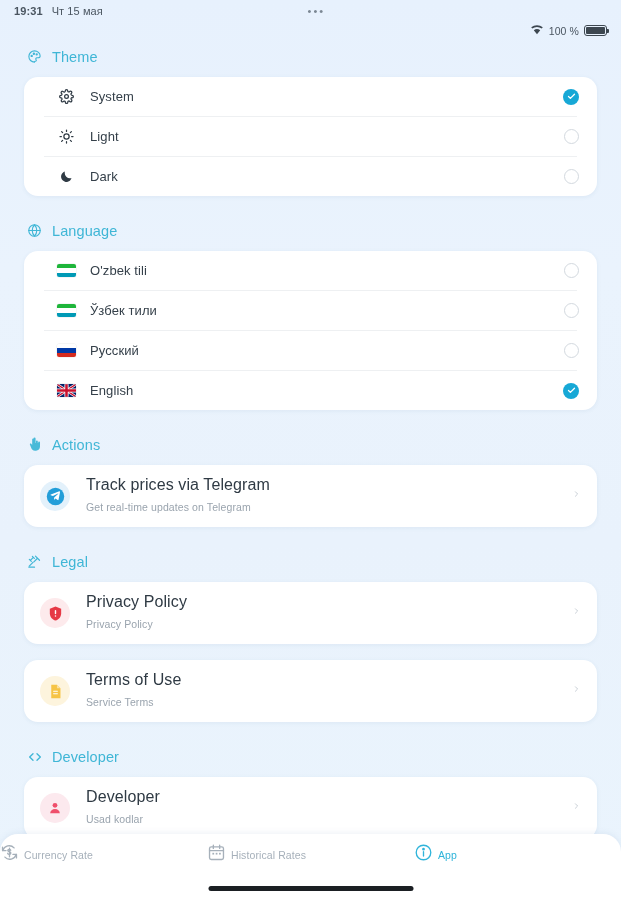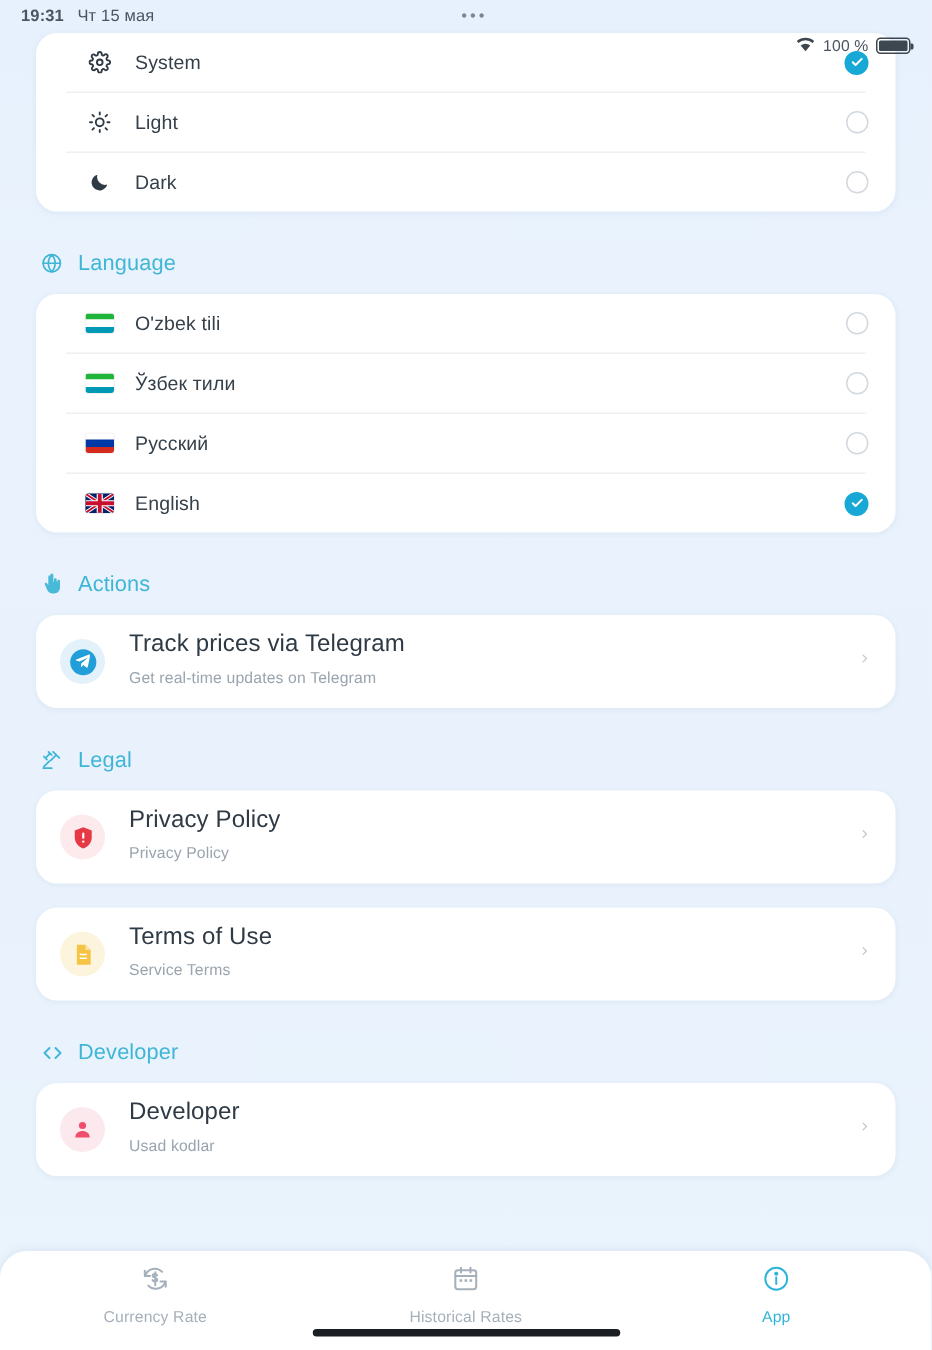--- a/index.html
+++ b/index.html
@@ -149,21 +149,21 @@
     position: absolute; left: 0; right: 0; bottom: 0;
     height: 66px;
     background: #fff;
     border-radius: 18px 18px 0 0;
     box-shadow: 0 -1px 6px rgba(80,120,160,.10);
     display: flex; align-items: flex-start;
     padding-top: 9px;
     z-index: 10;
   }
   .bn-item {
-    flex: 1; display: flex; flex-direction: column; align-items: center;
+    flex: 1; display: flex; flex-direction: row; align-items: center;
     gap: 5px; cursor: pointer;
   }
   .bn-label {
     font-size: 10.5px;
     color: #a6b0ba;
     letter-spacing: .1px;
   }
   .bn-item.active .bn-label { color: #2fb4da; }
   .home-indicator {
     position: absolute; bottom: 9px; left: 50%; transform: translateX(-50%);
@@ -192,20 +192,31 @@
       </span>
       <span class="batt-pct">100 %</span>
       <span class="batt">
           <i></i>
         </span>
     </div>
   </div>
 
   <div class="content">
 
+    <div class="section-head">
+      <span class="sh-ico">
+        <svg width="15" height="15" viewBox="0 0 24 24" fill="none" stroke="#3fb6d6" stroke-width="1.8" stroke-linecap="round" stroke-linejoin="round">
+          <path d="M12 21a9 9 0 1 1 0-18c4.97 0 9 3.58 9 8 0 2.2-1.8 3-3.5 3H16a2 2 0 0 0-1.4 3.4c.4.4.4 1.1 0 1.6-.6.6-1.6 1-2.6 1z"></path>
+          <circle cx="7.5" cy="11" r="1"></circle>
+            <circle cx="11" cy="7.5" r="1"></circle>
+            <circle cx="15.5" cy="8.5" r="1"></circle>
+        </svg>
+      </span>
+      <span class="sh-label">Theme</span>
+    </div>
 
     <div class="card">
       <div class="opt-row">
         <span class="opt-ico">
           <svg width="15" height="15" viewBox="0 0 24 24" fill="none" stroke="#2f3a44" stroke-width="2" stroke-linecap="round" stroke-linejoin="round">
             <circle cx="12" cy="12" r="3"></circle>
             <path d="M19.4 15a1.6 1.6 0 0 0 .3 1.8l.1.1a2 2 0 1 1-2.8 2.8l-.1-.1a1.6 1.6 0 0 0-1.8-.3 1.6 1.6 0 0 0-1 1.5V21a2 2 0 1 1-4 0v-.1a1.6 1.6 0 0 0-1-1.5 1.6 1.6 0 0 0-1.8.3l-.1.1a2 2 0 1 1-2.8-2.8l.1-.1a1.6 1.6 0 0 0 .3-1.8 1.6 1.6 0 0 0-1.5-1H3a2 2 0 1 1 0-4h.1a1.6 1.6 0 0 0 1.5-1 1.6 1.6 0 0 0-.3-1.8l-.1-.1a2 2 0 1 1 2.8-2.8l.1.1a1.6 1.6 0 0 0 1.8.3H9a1.6 1.6 0 0 0 1-1.5V3a2 2 0 1 1 4 0v.1a1.6 1.6 0 0 0 1 1.5 1.6 1.6 0 0 0 1.8-.3l.1-.1a2 2 0 1 1 2.8 2.8l-.1.1a1.6 1.6 0 0 0-.3 1.8V9a1.6 1.6 0 0 0 1.5 1H21a2 2 0 1 1 0 4h-.1a1.6 1.6 0 0 0-1.5 1z"></path>
           </svg>
         </span>
         <span class="opt-label">System</span>

